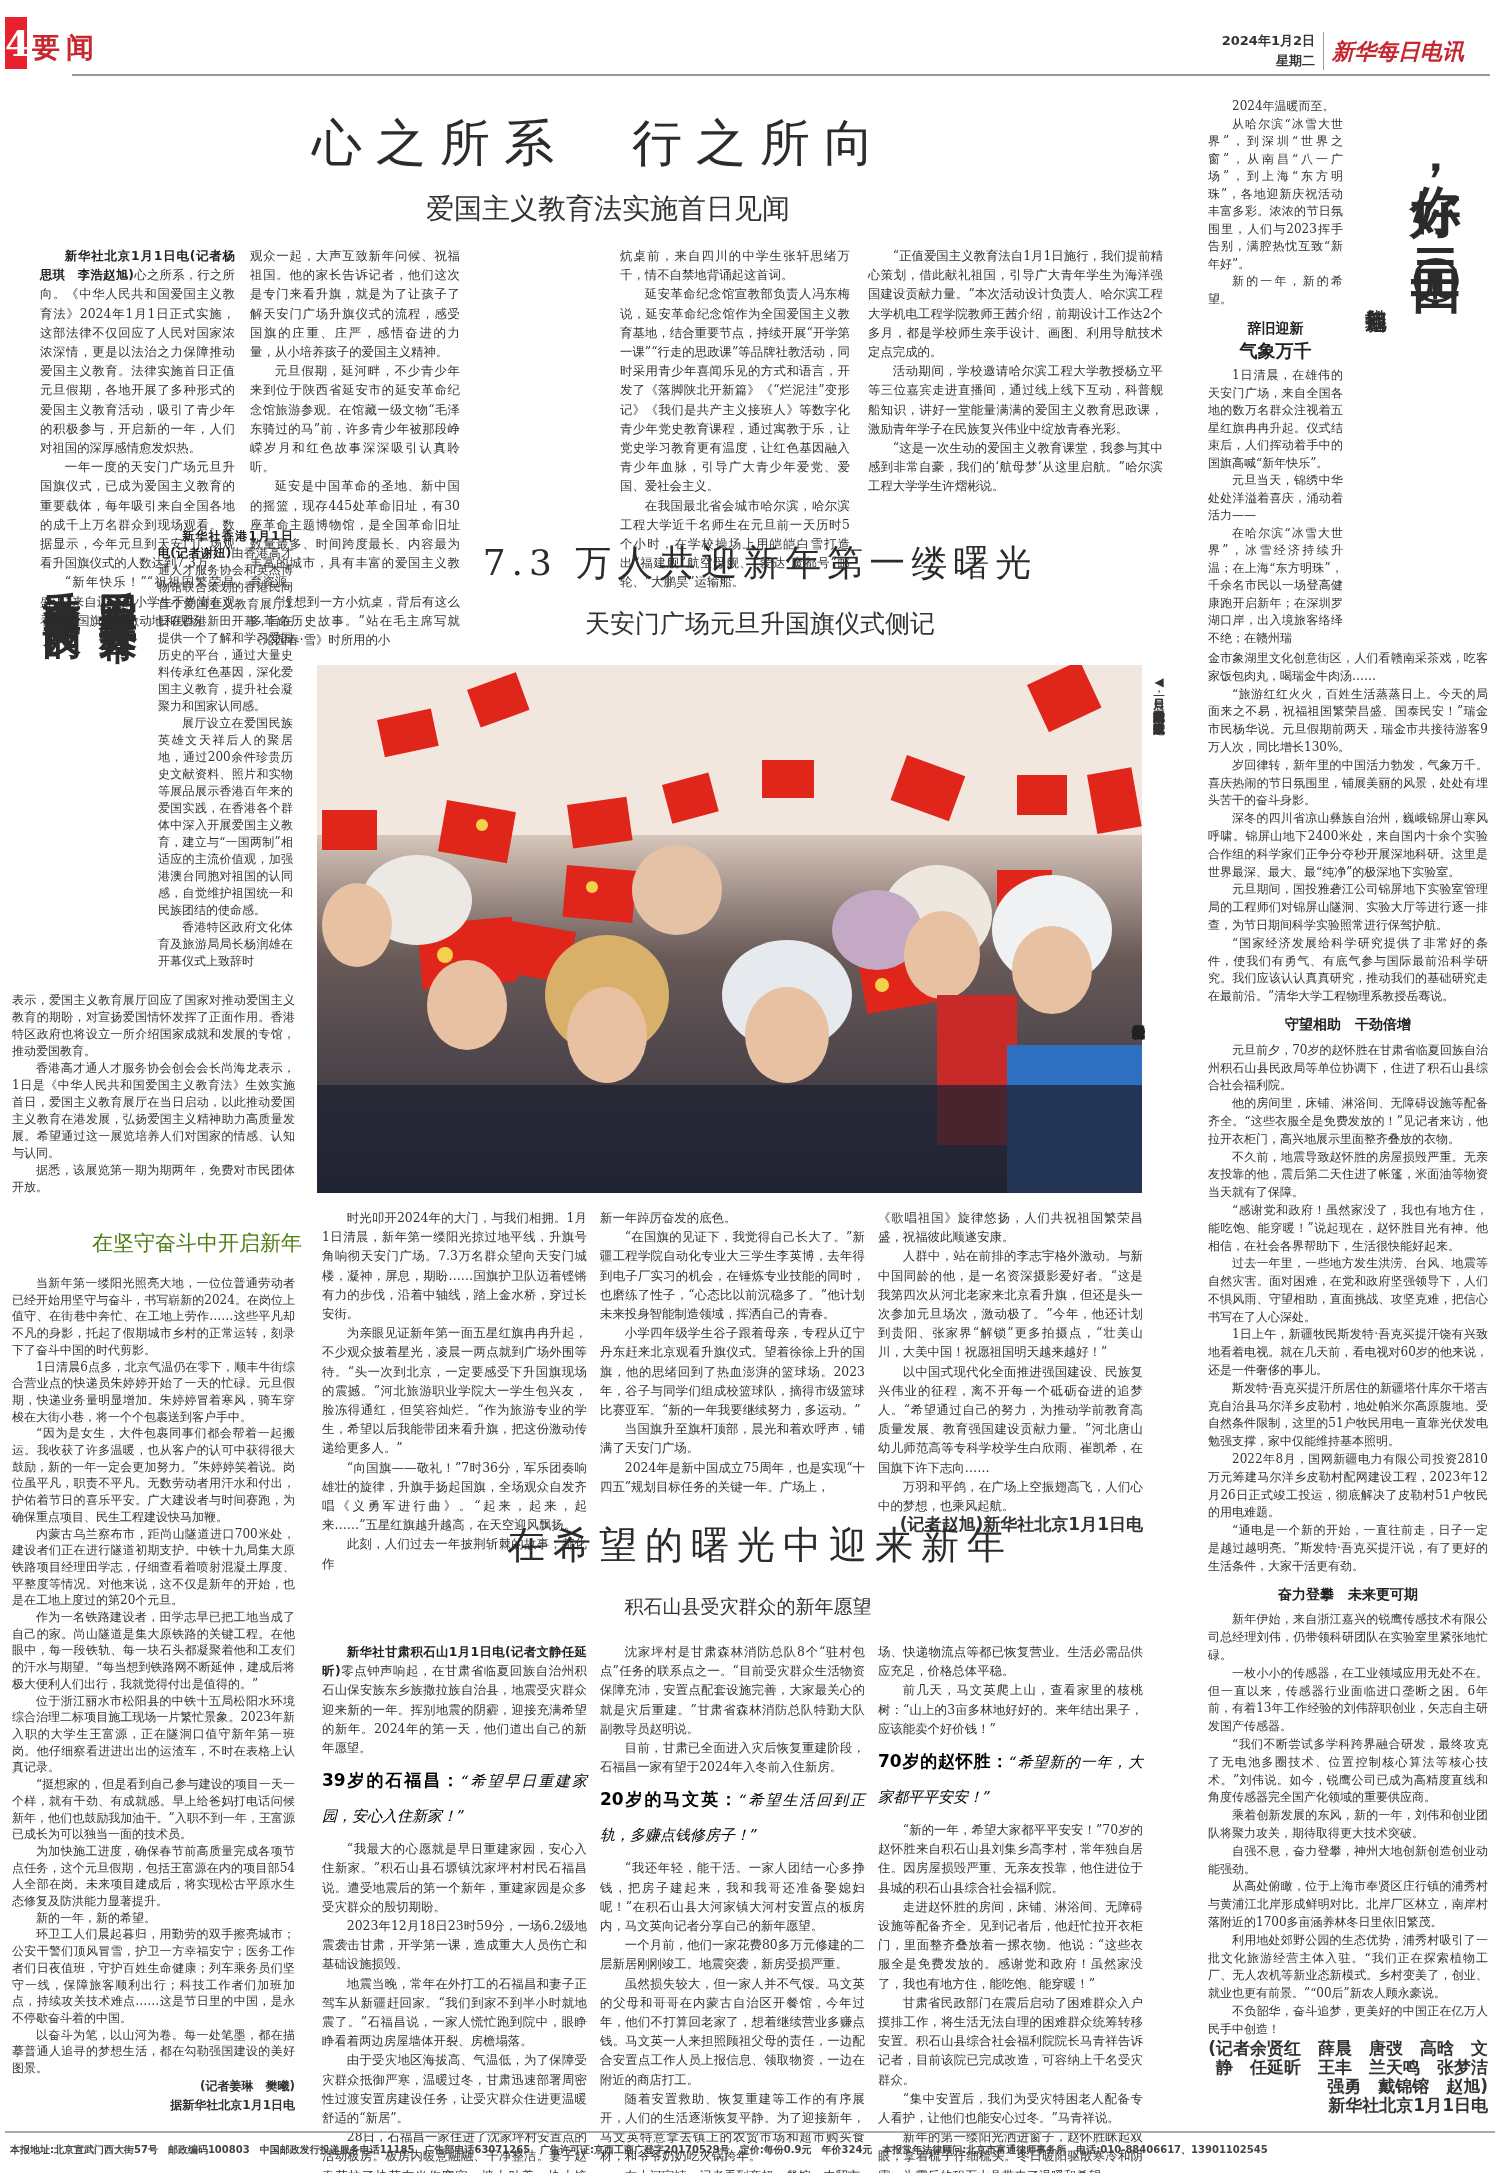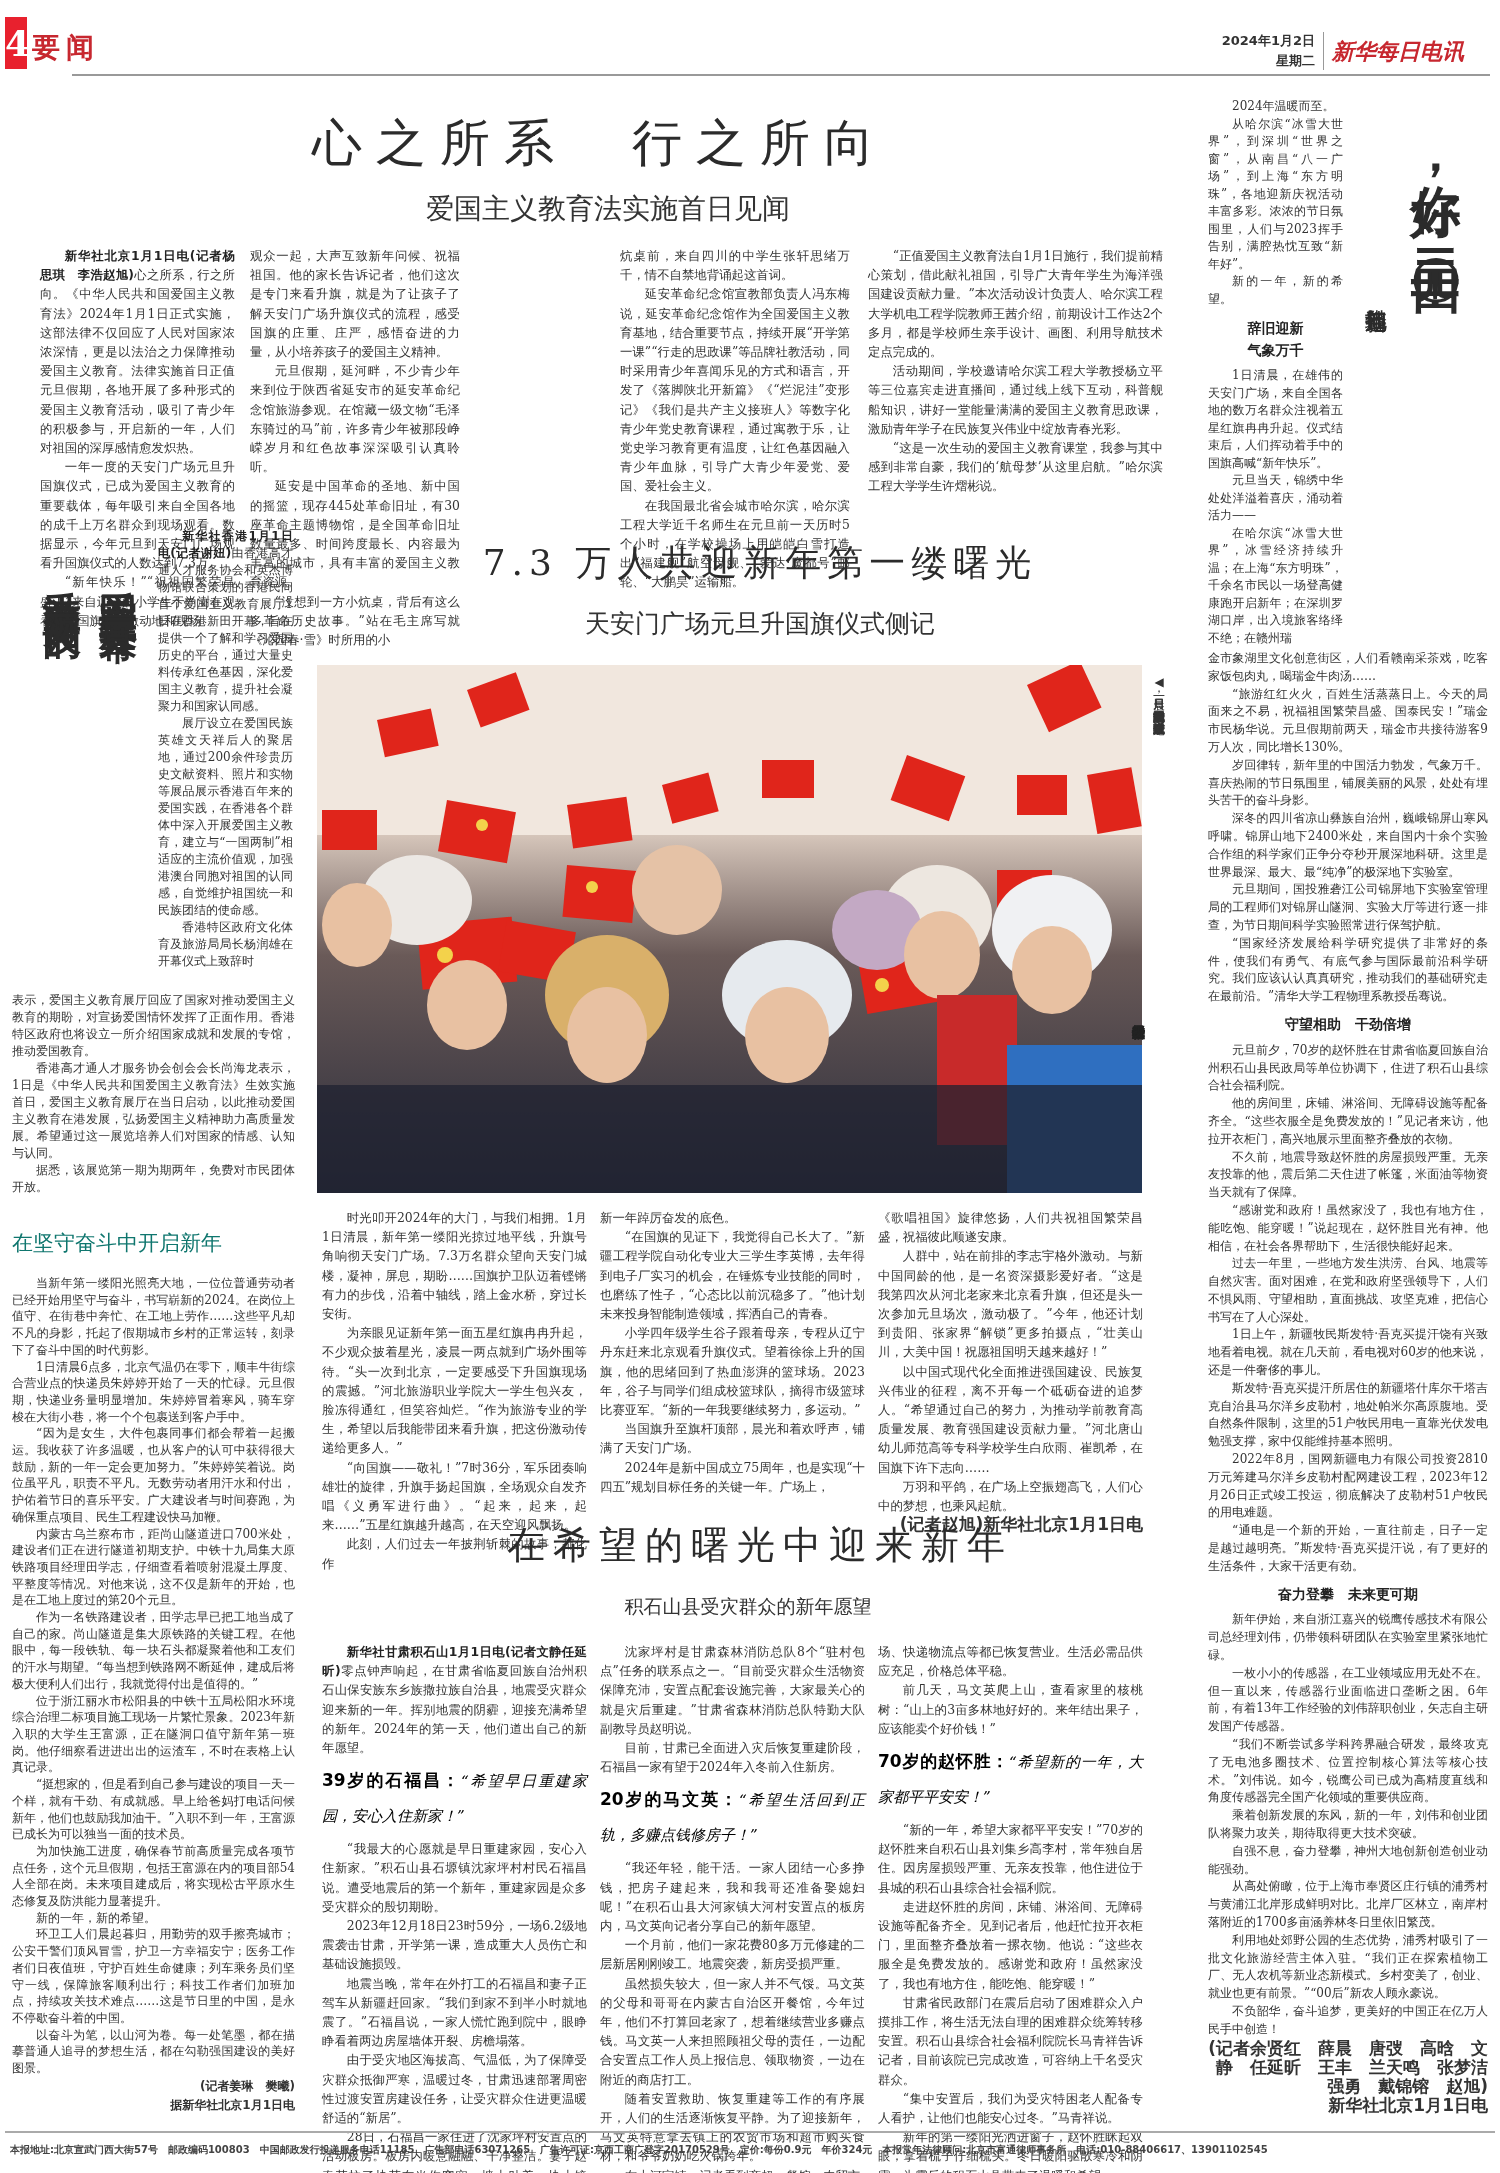--- a/index.html
+++ b/index.html
@@ -145,21 +145,21 @@
 </div>
 
 <div class="abs vert" style="left:1405px;top:145px;height:470px;font:bold 50px/62px 'DejaVu Serif',serif;color:#2b2b2b;letter-spacing:6px">你好，二〇二四！</div>
 <div class="abs vert" style="left:1362px;top:292px;height:200px;font:22px/28px 'DejaVu Sans',sans-serif;color:#2b2b2b">各地迎新年扫描</div>
 
 <div class="abs txt" style="left:1208px;top:98px;width:135px;font-size:12px;line-height:17.5px">
   <p>2024年温暖而至。</p>
   <p>从哈尔滨“冰雪大世界”，到深圳“世界之窗”，从南昌“八一广场”，到上海“东方明珠”，各地迎新庆祝活动丰富多彩。浓浓的节日氛围里，人们与2023挥手告别，满腔热忱互致“新年好”。</p>
   <p>新的一年，新的希望。</p>
   <div class="subhd" style="font-size:14px;margin:12px 0 2px">辞旧迎新</div>
-  <div class="subhd" style="font-size:14px;margin:4px 0 8px">气象万千</div>
+  <div class="subhd" style="font-size:18px;margin:4px 0 8px">气象万千</div>
   <p>1日清晨，在雄伟的天安门广场，来自全国各地的数万名群众注视着五星红旗冉冉升起。仪式结束后，人们挥动着手中的国旗高喊“新年快乐”。</p>
   <p>元旦当天，锦绣中华处处洋溢着喜庆，涌动着活力——</p>
   <p>在哈尔滨“冰雪大世界”，冰雪经济持续升温；在上海“东方明珠”，千余名市民以一场登高健康跑开启新年；在深圳罗湖口岸，出入境旅客络绎不绝；在赣州瑞</p>
 </div>
 
 <div class="abs txt" style="left:1208px;top:650px;width:280px;font-size:12px;line-height:17.8px">
   <p class="noind">金市象湖里文化创意街区，人们看赣南采茶戏，吃客家饭包肉丸，喝瑞金牛肉汤……</p>
   <p>“旅游红红火火，百姓生活蒸蒸日上。今天的局面来之不易，祝福祖国繁荣昌盛、国泰民安！”瑞金市民杨华说。元旦假期前两天，瑞金市共接待游客9万人次，同比增长130%。</p>
   <p>岁回律转，新年里的中国活力勃发，气象万千。喜庆热闹的节日氛围里，铺展美丽的风景，处处有埋头苦干的奋斗身影。</p>
   <p>深冬的四川省凉山彝族自治州，巍峨锦屏山寒风呼啸。锦屏山地下2400米处，来自国内十余个实验合作组的科学家们正争分夺秒开展深地科研。这里是世界最深、最大、最“纯净”的极深地下实验室。</p>
@@ -181,21 +181,21 @@
   <p>“我们不断尝试多学科跨界融合研发，最终攻克了无电池多圈技术、位置控制核心算法等核心技术。”刘伟说。如今，锐鹰公司已成为高精度直线和角度传感器完全国产化领域的重要供应商。</p>
   <p>乘着创新发展的东风，新的一年，刘伟和创业团队将聚力攻关，期待取得更大技术突破。</p>
   <p>自强不息，奋力登攀，神州大地创新创造创业动能强劲。</p>
   <p>从高处俯瞰，位于上海市奉贤区庄行镇的浦秀村与黄浦江北岸形成鲜明对比。北岸厂区林立，南岸村落附近的1700多亩涵养林冬日里依旧繁茂。</p>
   <p>利用地处郊野公园的生态优势，浦秀村吸引了一批文化旅游经营主体入驻。“我们正在探索植物工厂、无人农机等新业态新模式。乡村变美了，创业、就业也更有前景。”“00后”新农人顾永豪说。</p>
   <p>不负韶华，奋斗追梦，更美好的中国正在亿万人民手中创造！</p>
   <div class="byline">(记者余贤红　薛晨　唐弢　高晗　文静　任延昕　王丰　兰天鸣　张梦洁　强勇　戴锦镕　赵旭)</div>
   <div class="byline">新华社北京1月1日电</div>
 </div>
 
-<div class="abs" style="left:12px;top:1228px;width:283px;text-align:left;font:21px/30px 'DejaVu Serif',serif;color:#0f766e">在坚守奋斗中开启新年</div>
+<div class="abs" style="left:19px;top:1228px;width:283px;text-align:right;font:21px/30px 'DejaVu Serif',serif;color:#4d7c0f">在坚守奋斗中开启新年</div>
 <div class="abs txt" style="left:12px;top:1275px;width:283px;font-size:12px;line-height:16.7px">
   <p>当新年第一缕阳光照亮大地，一位位普通劳动者已经开始用坚守与奋斗，书写崭新的2024。在岗位上值守、在街巷中奔忙、在工地上劳作……这些平凡却不凡的身影，托起了假期城市乡村的正常运转，刻录下了奋斗中国的时代剪影。</p>
   <p>1日清晨6点多，北京气温仍在零下，顺丰牛街综合营业点的快递员朱婷婷开始了一天的忙碌。元旦假期，快递业务量明显增加。朱婷婷冒着寒风，骑车穿梭在大街小巷，将一个个包裹送到客户手中。</p>
   <p>“因为是女生，大件包裹同事们都会帮着一起搬运。我收获了许多温暖，也从客户的认可中获得很大鼓励，新的一年一定会更加努力。”朱婷婷笑着说。岗位虽平凡，职责不平凡。无数劳动者用汗水和付出，护佑着节日的喜乐平安。广大建设者与时间赛跑，为确保重点项目、民生工程建设快马加鞭。</p>
   <p>内蒙古乌兰察布市，距尚山隧道进口700米处，建设者们正在进行隧道初期支护。中铁十九局集大原铁路项目经理田学志，仔细查看着喷射混凝土厚度、平整度等情况。对他来说，这不仅是新年的开始，也是在工地上度过的第20个元旦。</p>
   <p>作为一名铁路建设者，田学志早已把工地当成了自己的家。尚山隧道是集大原铁路的关键工程。在他眼中，每一段铁轨、每一块石头都凝聚着他和工友们的汗水与期望。“每当想到铁路网不断延伸，建成后将极大便利人们出行，我就觉得付出是值得的。”</p>
   <p>位于浙江丽水市松阳县的中铁十五局松阳水环境综合治理二标项目施工现场一片繁忙景象。2023年新入职的大学生王富源，正在隧洞口值守新年第一班岗。他仔细察看进进出出的运渣车，不时在表格上认真记录。</p>
   <p>“挺想家的，但是看到自己参与建设的项目一天一个样，就有干劲、有成就感。早上给爸妈打电话问候新年，他们也鼓励我加油干。”入职不到一年，王富源已成长为可以独当一面的技术员。</p>
   <p>为加快施工进度，确保春节前高质量完成各项节点任务，这个元旦假期，包括王富源在内的项目部54人全部在岗。未来项目建成后，将实现松古平原水生态修复及防洪能力显著提升。</p>
   <p>新的一年，新的希望。</p>

